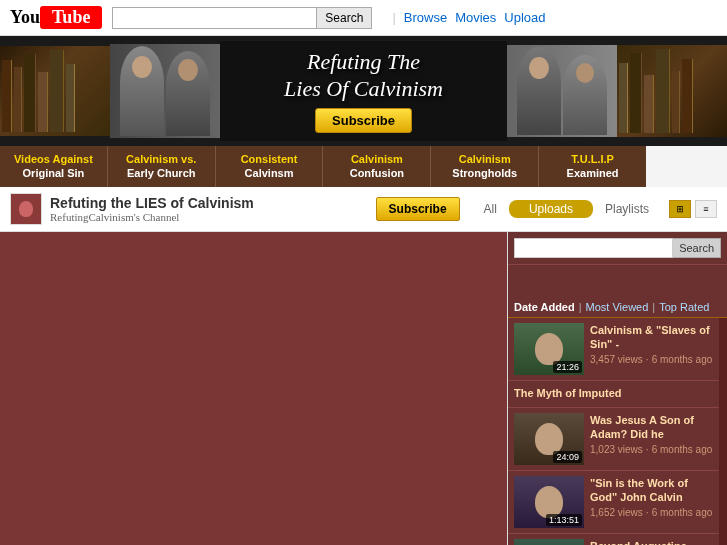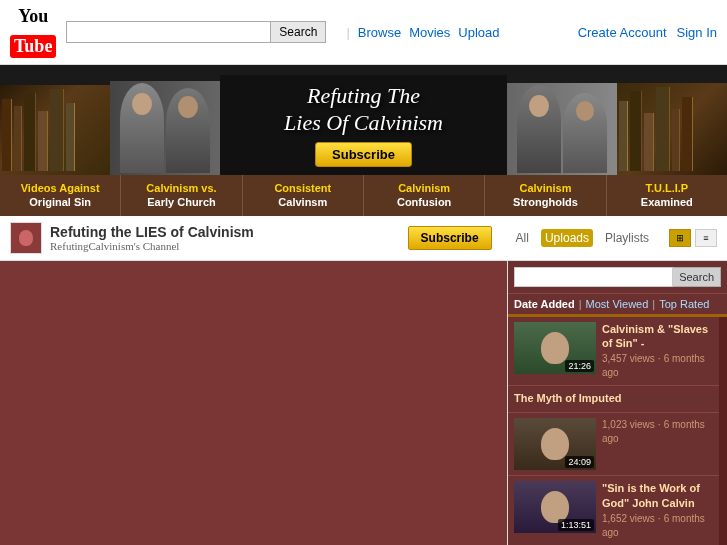--- a/index.html
+++ b/index.html
@@ -10,37 +10,36 @@
       background: #fff;
       border-bottom: 1px solid #ddd;
       padding: 6px 10px;
       display: flex;
       align-items: center;
       gap: 10px;
     }
     #logo {
       display: flex;
       align-items: center;
-      gap: 8px;
-      flex-direction: column;
+      gap: 0;
     }
     .logo-you {
       background: #fff;
       color: #000;
       font-size: 18px;
       font-weight: bold;
       font-family: 'Times New Roman', serif;
     }
     .logo-tube {
       background: #f00;
       color: #fff;
       font-size: 18px;
       font-weight: bold;
       font-family: 'Times New Roman', serif;
-      padding: 1px 4px;
+      padding: 1px 12px;
       border-radius: 3px;
     }
     #search-form {
       display: flex;
       align-items: center;
       flex: 1;
       max-width: 260px;
     }
     #search-input {
       border: 1px solid #aaa;
@@ -81,21 +80,21 @@
       background: #1a1a1a;
       overflow: hidden;
       display: flex;
       align-items: center;
       justify-content: center;
     }
     .banner-bg {
       position: absolute;
       inset: 0;
       display: flex;
-      align-items: flex-end;
+      align-items: center;
     }
     .banner-left-books {
       width: 120px;
       background: linear-gradient(135deg, #3a2a10 0%, #5a3e18 50%, #2a1a08 100%);
       position: relative;
       overflow: hidden;
     }
     .banner-people-left {
       width: 120px;
       background: linear-gradient(90deg, #555 0%, #777 100%);
@@ -129,21 +128,21 @@
       margin-top: 6px;
       font-size: 13px;
       cursor: pointer;
       border-radius: 3px;
     }
 
     
     #category-tabs {
       display: flex;
       background: #5a3520;
-      width: 727px;
+      width: 646px;
     }
     .cat-tab {
       flex: 1;
       text-align: center;
       padding: 6px 4px;
       color: #fff;
       font-size: 11px;
       font-weight: bold;
       cursor: pointer;
       border-right: 1px solid #7a5540;
@@ -196,22 +195,22 @@
     }
     .ch-tab {
       color: #666;
       cursor: pointer;
       font-size: 12px;
       padding: 2px 6px;
     }
     .ch-tab-active {
       background: #c8a000;
       color: #fff;
-      border-radius: 3px;
-      padding: 2px 4px;
+      border-radius: 8px;
+      padding: 2px 20px;
     }
     .view-icons {
       display: flex;
       gap: 4px;
       margin-left: 6px;
     }
     .view-icon-btn {
       width: 22px;
       height: 18px;
       border: 1px solid #ccc;
@@ -259,38 +258,39 @@
       border-left: none;
       padding: 3px 6px;
       font-size: 11px;
       cursor: pointer;
       color: #333;
     }
     .sidebar-sort {
       padding: 4px 6px;
       font-size: 11px;
       color: #ddd;
-      border-bottom: 3px solid #a16207;
+      border-bottom: 1px solid #a16207;
       display: flex;
       gap: 4px;
+      margin-top: 32px;
     }
     .sort-link { color: #aaddff; cursor: pointer; }
     .sort-divider { color: #aaa; }
     .sort-active { color: #fff; font-weight: bold; }
 
     
     .video-item {
       display: flex;
       gap: 6px;
       padding: 5px 6px;
       border-bottom: 1px solid #8b4444;
       cursor: pointer;
     }
     .video-thumb {
-      width: 82px;
+      width: 70px;
       height: 52px;
       background: #333;
       flex-shrink: 0;
       position: relative;
       overflow: hidden;
     }
     .video-thumb-overlay {
       position: absolute;
       bottom: 2px;
       right: 2px;
@@ -330,24 +330,20 @@
   <div id="search-form">
     <input id="search-input" class="" type="text" style="width: 220px; border: 1px solid rgb(170, 170, 170); padding: 3px 5px; font-size: 12px;" placeholder="">
     <button class="" style="background:#e8e8e8; border:1px solid #aaa; border-left:none; padding:3px 8px; cursor:pointer; font-size:12px;">Search</button>
   </div>
   <div class="header-nav">
     <span class="header-nav-divider">|</span>
     <a>Browse</a>
     <a>Movies</a>
     <a>Upload</a>
   </div>
-  <div class="header-right">
-    <a>Create Account</a>
-    <a>Sign In</a>
-  </div>
 </div>
 
 <div id="banner">
   <div class="banner-bg">
 
     <div class="banner-left-books" style="width:110px; background: linear-gradient(135deg,#2a1a06 0%,#5a3a18 40%,#3a2a0a 100%); display:flex; align-items:flex-end; padding:4px 2px;">
       <div style="display:flex; gap:2px; align-items:flex-end;">
         <div style="width:10px;height:72px;background:#4a2a0a;border-right:1px solid #8a6a2a;"></div>
         <div style="width:8px;height:65px;background:#5a3a1a;border-right:1px solid #7a5a2a;"></div>
         <div style="width:12px;height:78px;background:#3a2a0a;border-right:1px solid #6a4a2a;"></div>
@@ -493,20 +489,21 @@
             </div>
           </div>
           <div class="video-item">
             <div class="video-thumb thumb-bg-3">
               <div style="width: 100%; height: 100%; display: flex; align-items: center; justify-content: center;">
                 <div style="width: 28px; height: 32px; background: rgb(192, 160, 128); border-radius: 50% 50% 45% 45%;"></div>
               </div>
               <div class="video-thumb-overlay">24:09</div>
             </div>
             <div class="video-meta">
+              <div class="video-title">Was Jesus A Son of Adam? Did he</div>
               <div class="video-stats">1,023 views · 6 months ago</div>
             </div>
           </div>
           <div class="video-item">
             <div class="video-thumb thumb-bg-4">
               <div style="width: 100%; height: 100%; display: flex; align-items: center; justify-content: center;">
                 <div style="width: 28px; height: 32px; background: rgb(192, 160, 128); border-radius: 50% 50% 45% 45%;"></div>
               </div>
               <div class="video-thumb-overlay">1:13:51</div>
             </div>

